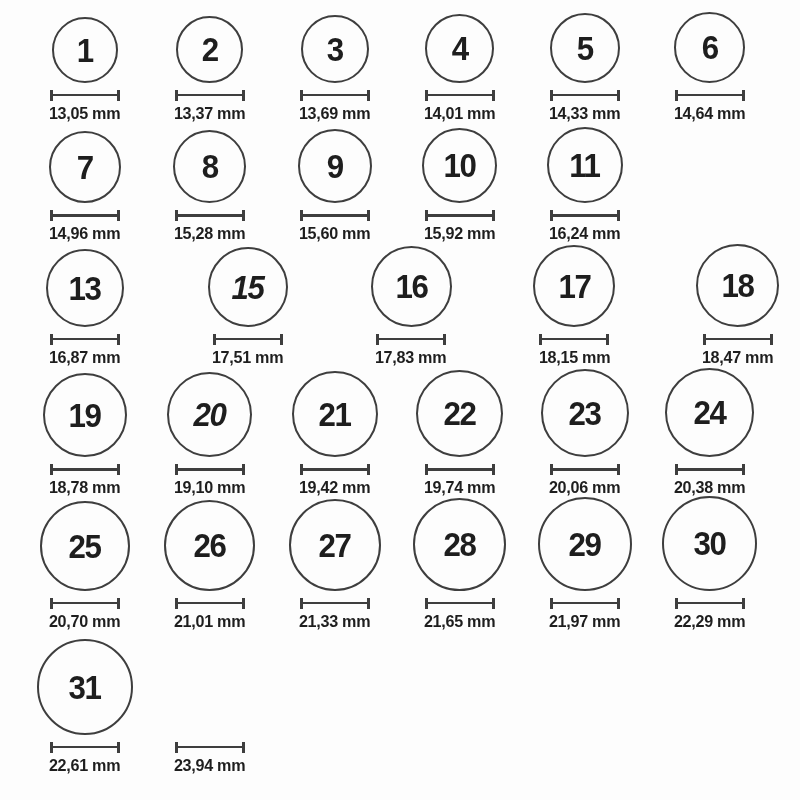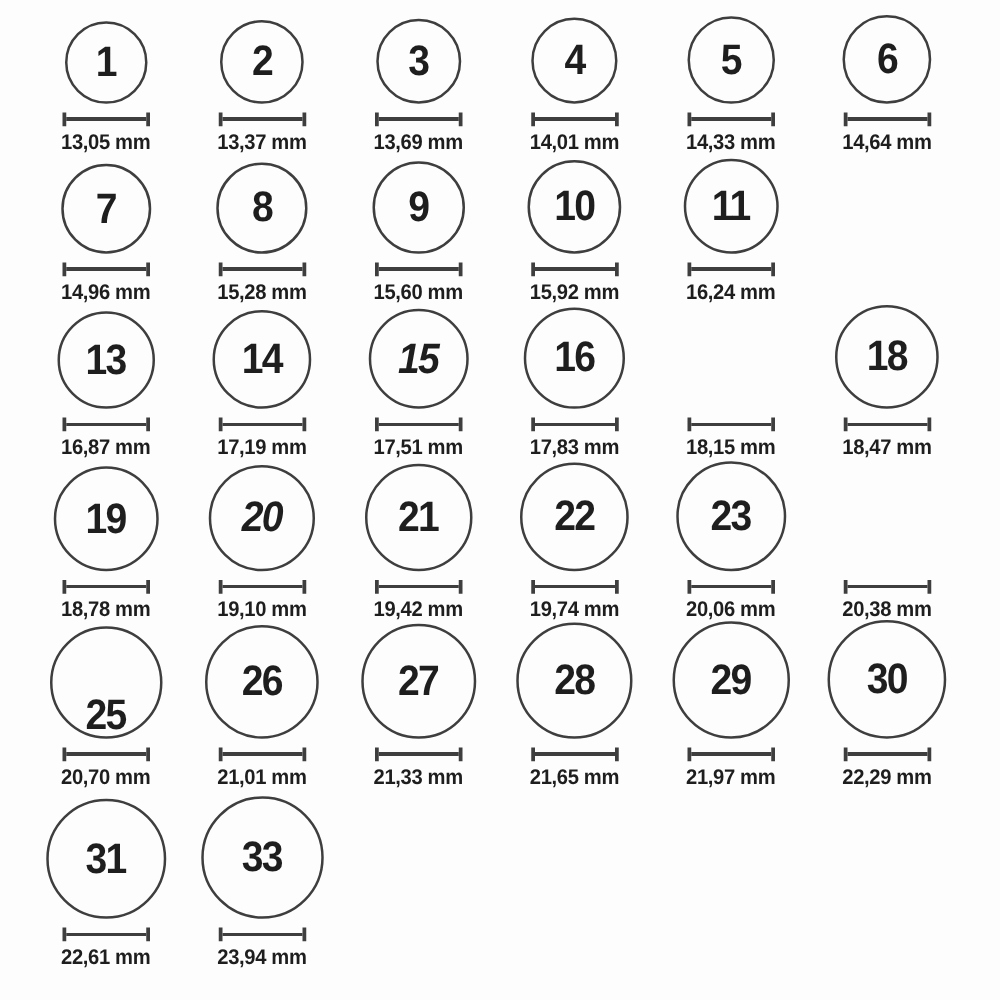--- a/index.html
+++ b/index.html
@@ -139,50 +139,46 @@
         <div class="dlabel">15,92 mm</div>
       </div>
       <div class="cell">
         <div class="circle" style="width: 76px; height: 76px; text-align: right;">
           <span class="num">11</span>
         </div>
         <div class="mline"></div>
         <div class="dlabel">16,24 mm</div>
       </div>
     </div>
-    <div class="row" style="height: 124px;">
+    <div class="row" style="height: 124px; justify-content: space-between;">
       <div class="cell">
         <div class="circle" style="width: 78px; height: 78px;">
           <span class="num">13</span>
         </div>
         <div class="mline"></div>
         <div class="dlabel">16,87 mm</div>
       </div>
       <div class="cell">
-        <div class="circle" style="width: 79px; height: 79px;">
-          <span class="num">14</span>
-        </div>
-        <div class="mline"></div>
-        <div class="dlabel">17,19 mm</div>
-      </div>
-      <div class="cell">
         <div class="circle" style="width: 80px; height: 80px; font-style: italic;">
           <span class="num">15</span>
         </div>
         <div class="mline"></div>
         <div class="dlabel">17,51 mm</div>
       </div>
       <div class="cell">
         <div class="circle" style="width: 81px; height: 81px;">
           <span class="num">16</span>
         </div>
         <div class="mline"></div>
         <div class="dlabel">17,83 mm</div>
       </div>
       <div class="cell">
+        <div class="circle" style="width: 82px; height: 82px;">
+          <span class="num">17</span>
+        </div>
         <div class="mline"></div>
         <div class="dlabel">18,15 mm</div>
       </div>
       <div class="cell">
         <div class="circle" style="width: 83px; height: 83px;">
           <span class="num">18</span>
         </div>
         <div class="mline"></div>
         <div class="dlabel">18,47 mm</div>
       </div>
@@ -217,27 +213,30 @@
         <div class="dlabel">19,74 mm</div>
       </div>
       <div class="cell">
         <div class="circle" style="width: 88px; height: 88px;">
           <span class="num">23</span>
         </div>
         <div class="mline"></div>
         <div class="dlabel">20,06 mm</div>
       </div>
       <div class="cell">
+        <div class="circle" style="width: 89px; height: 89px;">
+          <span class="num">24</span>
+        </div>
         <div class="mline"></div>
         <div class="dlabel">20,38 mm</div>
       </div>
     </div>
     <div class="row" style="height: 134px;">
       <div class="cell">
-        <div class="circle" style="width: 90px; height: 90px; align-items: flex-end;">
+        <div class="circle" style="width: 90px; height: 90px;">
           <span class="num">25</span>
         </div>
         <div class="mline"></div>
         <div class="dlabel">20,70 mm</div>
       </div>
       <div class="cell">
         <div class="circle" style="width: 91px; height: 91px;">
           <span class="num">26</span>
         </div>
         <div class="mline"></div>
@@ -274,20 +273,17 @@
     </div>
     <div class="row" style="height: 144px;">
       <div class="cell">
         <div class="circle" style="width: 96px; height: 96px;">
           <span class="num">31</span>
         </div>
         <div class="mline"></div>
         <div class="dlabel">22,61 mm</div>
       </div>
       <div class="cell">
-        <div class="circle" style="width: 98px; height: 98px;">
-          <span class="num">33</span>
-        </div>
         <div class="mline"></div>
         <div class="dlabel">23,94 mm</div>
       </div>
     </div>
   </div>
 
 </body></html>

